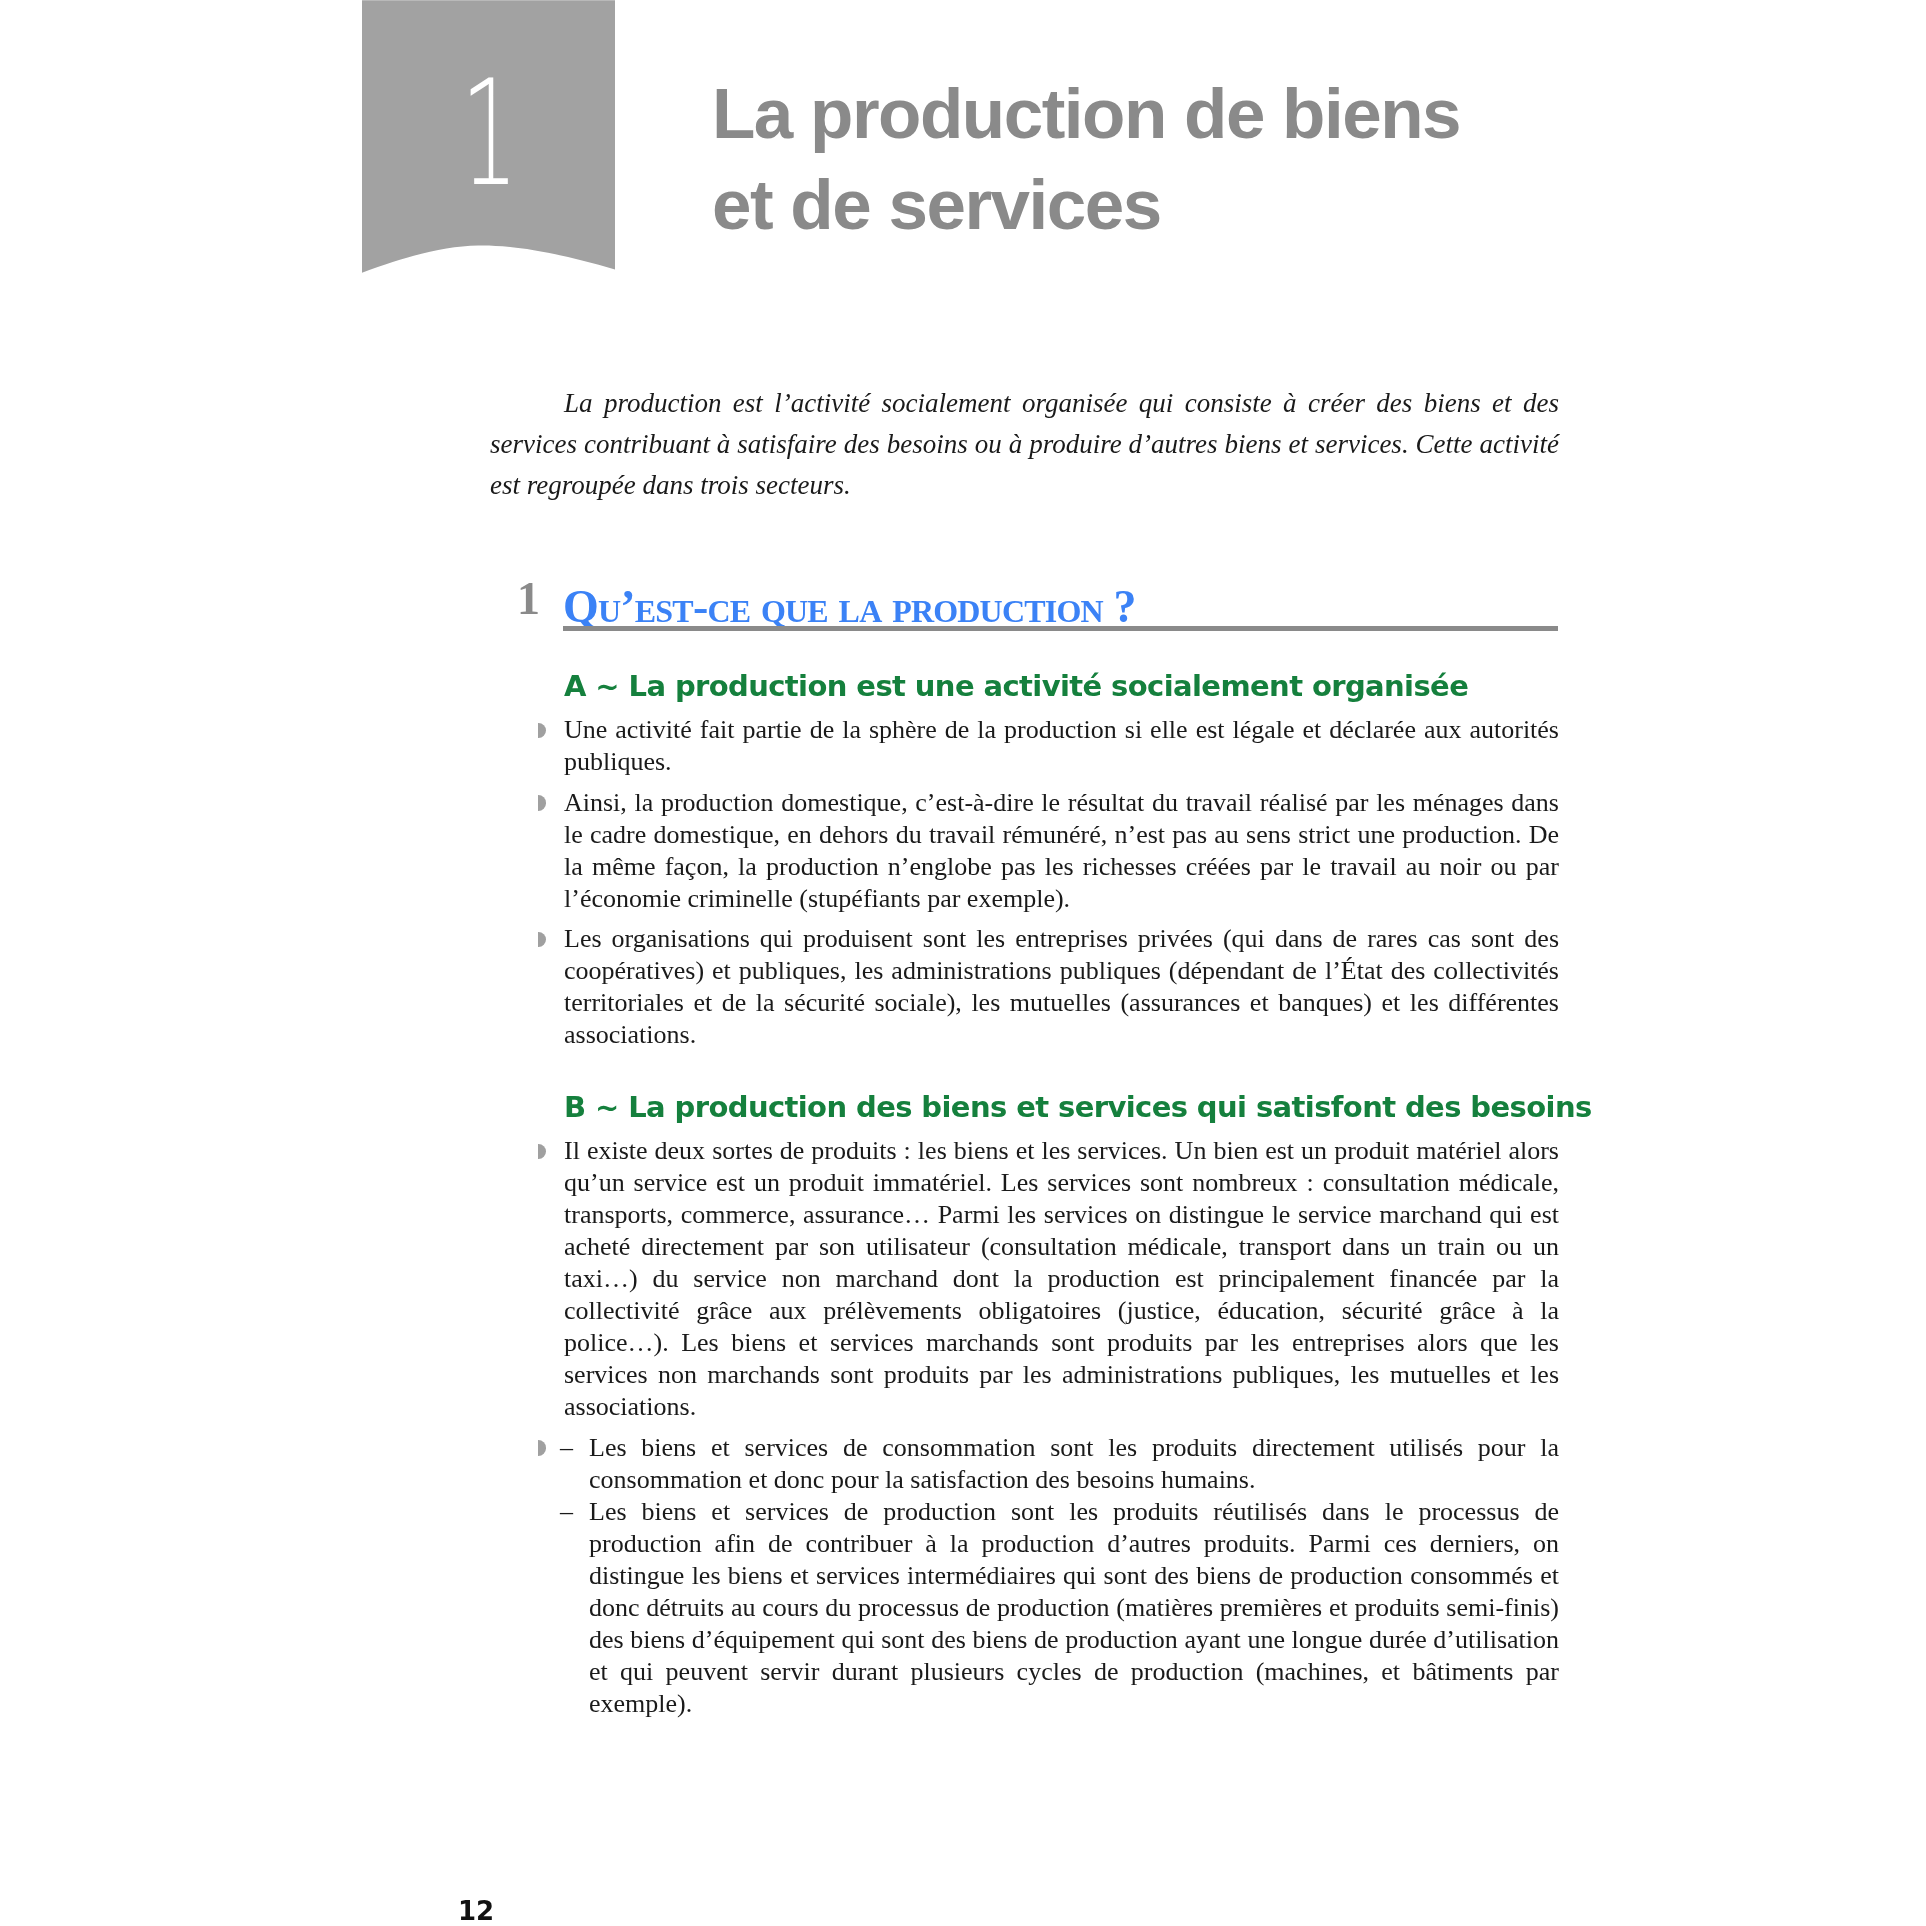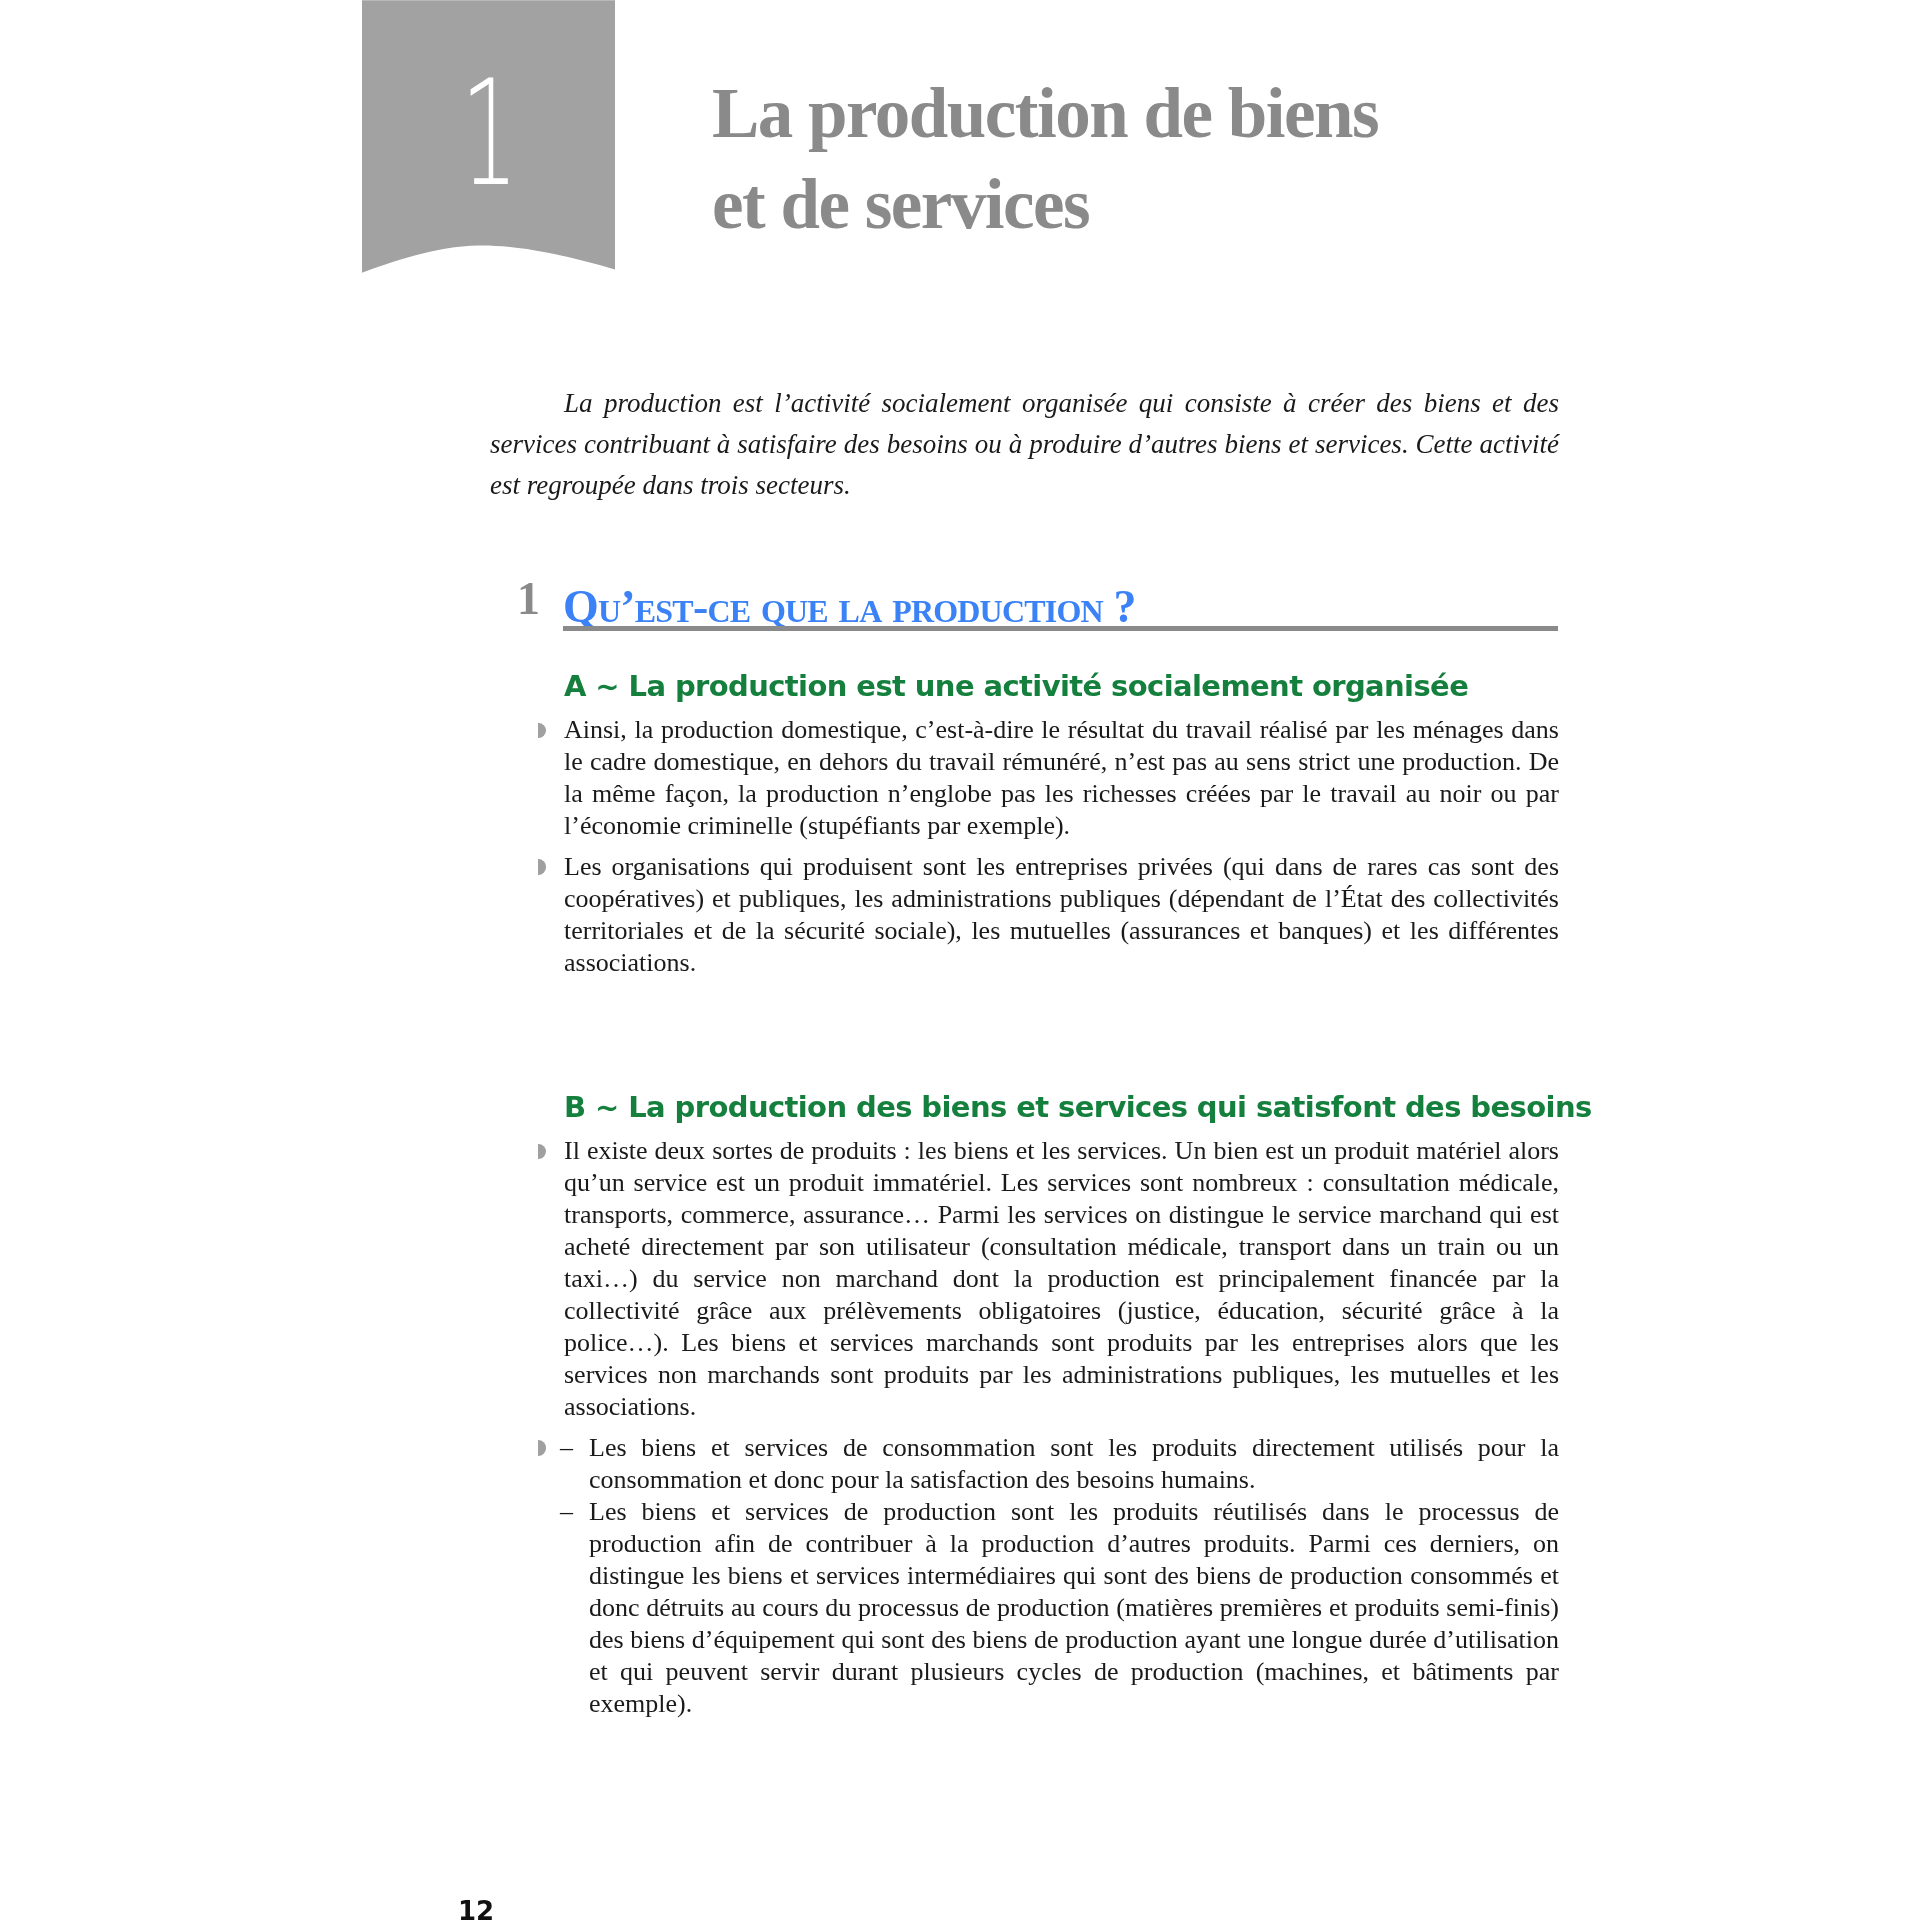--- a/index.html
+++ b/index.html
@@ -37,21 +37,21 @@
       letter-spacing: -3.1px;
       transform: scaleX(0.62);
       transform-origin: center;
     }
     .chapter-title {
       position: absolute;
       left: 712px;
       top: 68px;
       margin: 0;
       color: #8a8a8a;
-      font-family: Liberation Serif, serif;
+      font-family: Liberation Sans, sans-serif;
       font-weight: bold;
       font-size: 71px;
       line-height: 91px;
       letter-spacing: -1.5px;
     }
     .chapter-title span { display: block; }
 
     .intro {
       position: absolute;
       left: 490px;
@@ -198,20 +198,24 @@
 <p class="intro">La production est l’activité socialement organisée qui consiste à créer des biens et des services contribuant à satisfaire des besoins ou à produire d’autres biens et services. Cette activité est regroupée dans trois secteurs.</p>
 
 <div class="section-header">
   <span class="section-num">1</span>
   <span class="section-title">Qu’est-ce que la production ?</span>
   <div class="section-rule"></div>
 </div>
 
 <h2 class="subheading" id="sub-a">A ~ La production est une activité socialement organisée</h2>
 <ul class="bullet-list" id="list-a">
+  <li class="bullet-item">
+    <span class="bullet-icon"></span>
+    <span>Une activité fait partie de la sphère de la production si elle est légale et déclarée aux autorités publiques.</span>
+  </li>
   <li class="bullet-item">
     <span class="bullet-icon"></span>
     <span>Ainsi, la production domestique, c’est-à-dire le résultat du travail réalisé par les ménages dans le cadre domestique, en dehors du travail rémunéré, n’est pas au sens strict une production. De la même façon, la production n’englobe pas les richesses créées par le travail au noir ou par l’économie criminelle (stupéfiants par exemple).</span>
   </li>
   <li class="bullet-item">
     <span class="bullet-icon"></span>
     <span>Les organisations qui produisent sont les entreprises privées (qui dans de rares cas sont des coopératives) et publiques, les administrations publiques (dépendant de l’État des collectivités territoriales et de la sécurité sociale), les mutuelles (assurances et banques) et les différentes associations.</span>
   </li>
 </ul>
 

